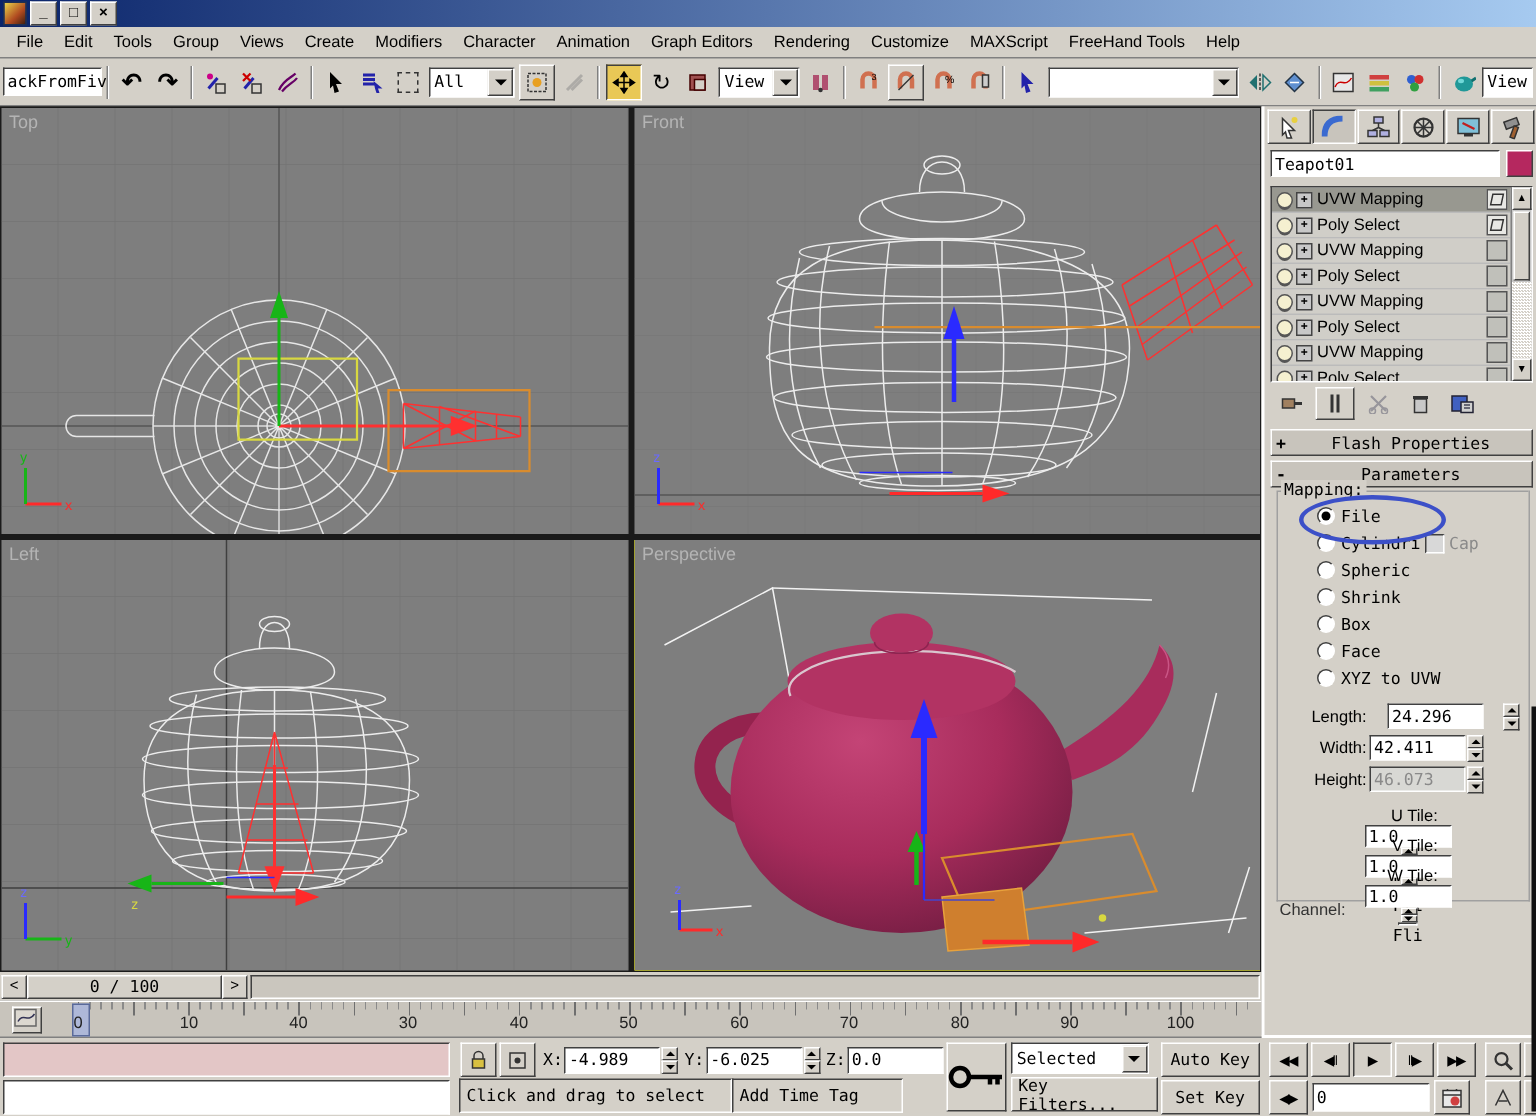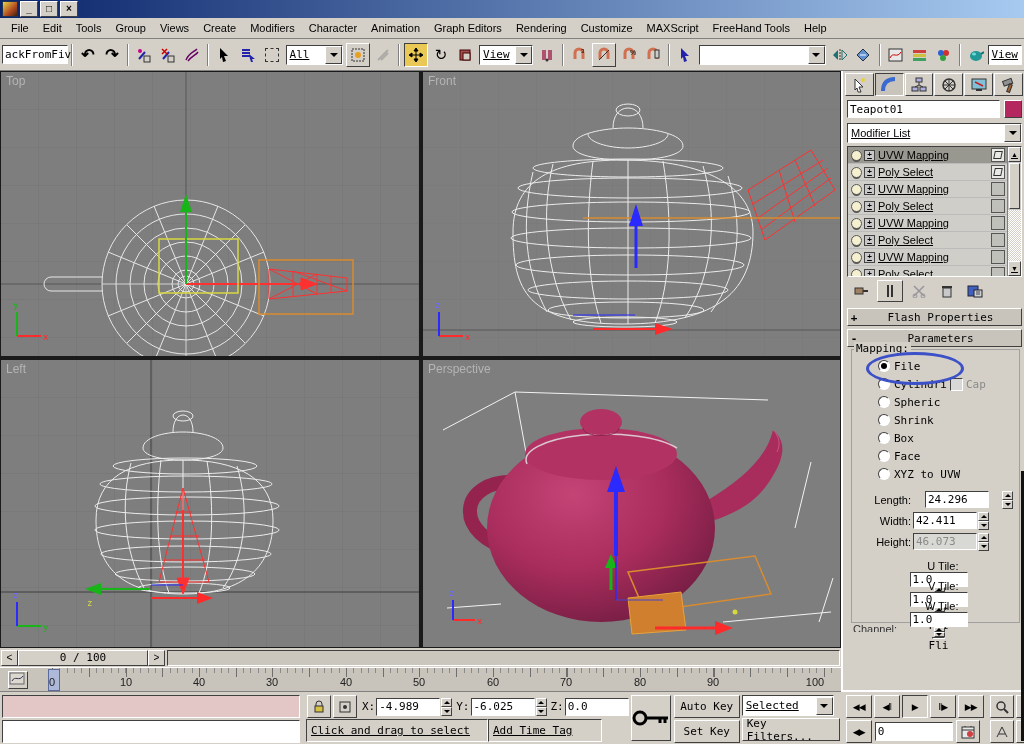--- a/index.html
+++ b/index.html
@@ -1,18 +1,18 @@
 <!DOCTYPE html>
 <html><head>
 <meta charset="utf-8">
 <style>
   html,body{margin:0;padding:0;width:1024px;height:744px;overflow:hidden;
     font-family:"Liberation Sans",sans-serif;font-size:11px;background:#d4d0c8;color:#000;}
   .r{border:1px solid;border-color:#fff #404040 #404040 #fff;background:#d4d0c8;}
-  .s{border:1px solid;border-color:#404040 #fff #fff #404040;text-decoration:underline;}
+  .s{border:1px solid;border-color:#404040 #fff #fff #404040;}
   .f{background:#fff;border:1px solid;border-color:#404040 #fff #fff #404040;
      font-family:"DejaVu Sans Mono",monospace;font-size:11px;padding:0 2px;display:flex;align-items:center;}
   .row{display:flex;align-items:center;}
   .sep{width:1px;height:22px;background:#808080;border-right:1px solid #fff;margin:0 3px;}
   
   #titlebar{height:18px;background:linear-gradient(to right,#0a246a,#a6caf0);
     display:flex;align-items:center;padding:0 2px;color:#fff;font-weight:bold;font-size:12px;}
   #titlebar .ttl{flex:1;white-space:nowrap;overflow:hidden;margin-left:4px;}
   .wbtn{width:16px;height:14px;font-size:10px;font-weight:bold;display:flex;align-items:center;
     justify-content:center;margin-left:2px;color:#000;line-height:1;}
@@ -520,21 +520,21 @@
       <span class="tick" style="left:52px;">0</span>
       <span class="tick" style="left:126px;">10</span>
       <span class="tick" style="left:199px;">40</span>
       <span class="tick" style="left:272px;">30</span>
       <span class="tick" style="left:346px;">40</span>
       <span class="tick" style="left:419px;">50</span>
       <span class="tick" style="left:493px;">60</span>
       <span class="tick" style="left:566px;">70</span>
       <span class="tick" style="left:640px;">80</span>
       <span class="tick" style="left:713px;">90</span>
-      <span class="tick" style="left:815px;">100</span>
+      <span class="tick" style="left:787px;">100</span>
     </div>
   </div>
 
   <div id="cmdpanel">
     <div id="cptabs">
       <div class="cptab r">
         <svg width="16" height="16">
             <path d="M4 2 L12 10 L8 10 L10 15 L7 15 L6 11 L4 13 Z" fill="#fff" stroke="#333"></path>
             <circle cx="12" cy="3" r="2" fill="#e8d040"></circle>
           </svg>
@@ -571,24 +571,20 @@
             <rect x="7" y="7" width="3" height="8" fill="#a06030" stroke="#333" transform="rotate(20 8 11)"></rect>
           </svg>
         </div>
     </div>
 
     <div id="namerow">
       <div id="objname" class="f">Teapot01</div>
       <div id="colorswatch" style="background:#b5285f;"></div>
     </div>
 
-    <div id="modlist" class="drop s">
-      <span class="txt" style="font-family:'Liberation Sans',sans-serif;">Modifier List</span>
-      <span class="darr"></span>
-    </div>
 
     <div id="stackbox" class="s">
       <div id="stackrows">
         <div class="srow sel">
           <span class="bulb"></span>
           <span class="plusbox">+</span>
           <span class="slabel">UVW Mapping</span>
           <span class="endicon cube"></span>
         </div>
         <div class="srow">
@@ -822,30 +818,30 @@
   </div>
 
   <div class="navb r" style="width:48px;height:44px;margin:1px 2px;">
     <svg width="38" height="18">
         <circle cx="8" cy="9" r="6" fill="none" stroke="#000" stroke-width="3"></circle>
         <path d="M14 9 H36 M28 9 V14 M33 9 V14" stroke="#000" stroke-width="3"></path>
       </svg>
   </div>
 
   <div class="stack2">
-    <div class="kbtn r" style="width:56px;">Auto Key</div>
-    <div class="kbtn r" style="width:56px;">Set Key</div>
-  </div>
-
-  <div class="stack2">
     <div class="drop s" style="width:90px;height:19px;margin:1px;">
       <span class="txt">Selected</span>
       <span class="darr"></span>
     </div>
     <div class="kbtn r" style="width:88px;">Key Filters...</div>
+  </div>
+
+  <div class="stack2">
+    <div class="kbtn r" style="width:56px;">Auto Key</div>
+    <div class="kbtn r" style="width:56px;">Set Key</div>
   </div>
 
   <div class="stack2" style="margin-left:4px;">
     <div class="row">
       <div class="pb r">◀◀</div>
       <div class="pb r">◀‖</div>
       <div class="pb r" style="border-color:#404040 #fff #fff #404040;">▶</div>
       <div class="pb r">‖▶</div>
       <div class="pb r">▶▶</div>
     </div>

